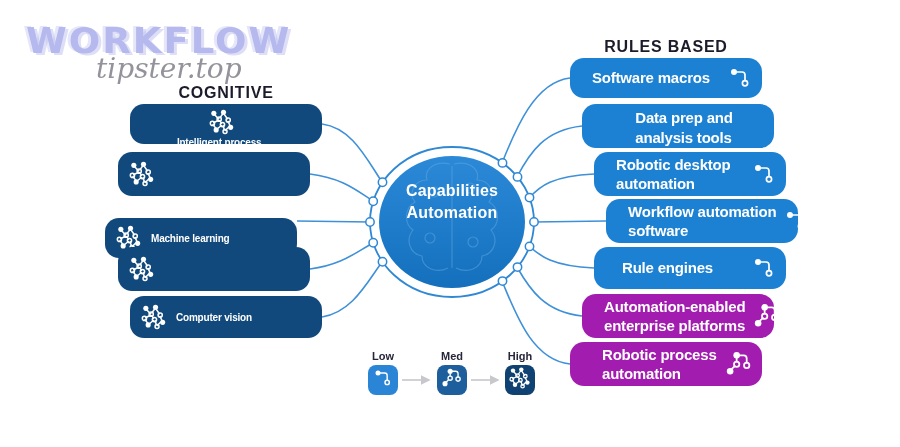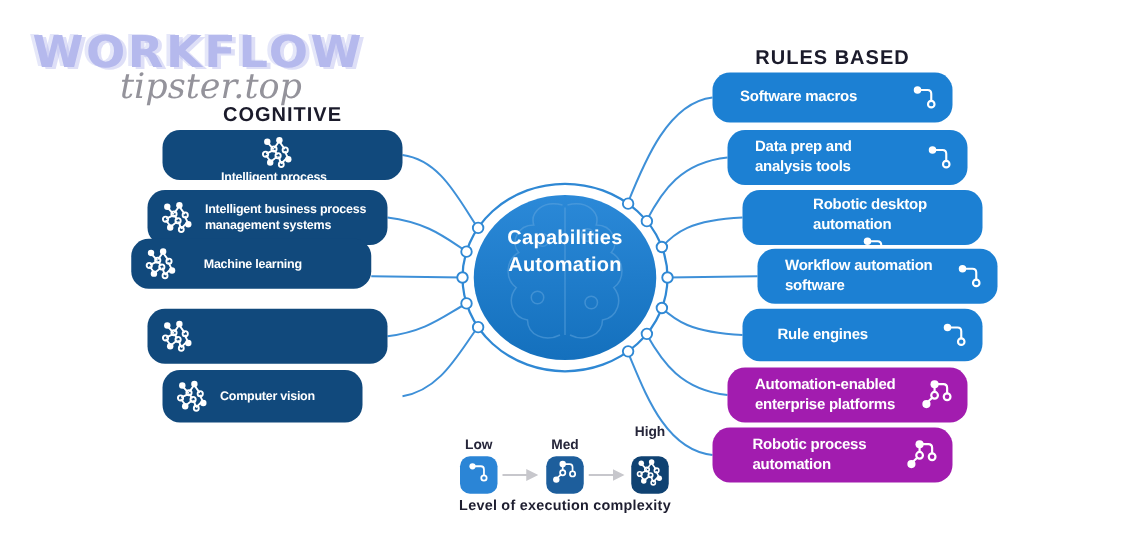--- a/index.html
+++ b/index.html
@@ -22,21 +22,21 @@
     border-radius:14px;color:#fff;font-weight:700;line-height:1.3;}
   .card.navy{background:#11497c;}
   .card.bright{background:#1c80d3;}
   .card.medium{background:#a21caf;}
   .card .ic{flex:0 0 auto;display:flex;align-items:center;justify-content:center;}
   .card.left-side{padding:4px 10px 4px 10px;}
   .card.left-side .ic{margin-right:8px;}
   .card.left-side .card-label{font-size:10px;letter-spacing:-.2px;}
   .card.right-side{padding:4px 10px 4px 22px;justify-content:space-between;}
   .card.right-side .ic{margin-left:8px;}
-  .card.right-side .card-label{font-size:12px;letter-spacing:-.2px;}
+  .card.right-side .card-label{font-size:15px;letter-spacing:-.2px;}
   .card-label{white-space:pre-line;flex:0 0 auto;}
   
   .hub-label{position:absolute;left:377px;top:180px;width:150px;z-index:3;text-align:center;
     color:#fff;font-size:16px;font-weight:800;line-height:1.38;letter-spacing:.2px;}
   
   .lv{position:absolute;z-index:2;width:30px;height:30px;border-radius:8px;display:flex;
     align-items:center;justify-content:center;}
   .lv-label{position:absolute;z-index:2;width:44px;text-align:center;font-size:11px;
     font-weight:700;color:#26263a;}
   .legend-caption{position:absolute;left:352px;top:399px;width:200px;z-index:2;
@@ -169,65 +169,63 @@
       </span>
     <span class="card-label">Intelligent process
 automation platforms</span>
   </div>
   <div class="card navy left-side" style="left:118px;top:152px;width:192px;height:44px;">
     <span class="ic">
         <svg width="28" height="28" viewBox="0 0 24 24">
           <use href="#icon-high"></use>
         </svg>
       </span>
-    <span class="card-label">Intelligent business process
-management systems</span>
-  </div>
-  <div class="card navy left-side" style="left:105px;top:191px;width:192px;height:40px;gap:12px;">
+  </div>
+  <div class="card navy left-side" style="left:105px;top:218px;width:192px;height:40px;">
     <span class="ic">
         <svg width="28" height="28" viewBox="0 0 24 24">
           <use href="#icon-high"></use>
         </svg>
       </span>
     <span class="card-label">Machine learning</span>
   </div>
   <div class="card navy left-side" style="left:118px;top:247px;width:192px;height:44px;">
     <span class="ic">
         <svg width="28" height="28" viewBox="0 0 24 24">
           <use href="#icon-high"></use>
         </svg>
       </span>
   </div>
-  <div class="card navy left-side" style="left:130px;top:296px;width:160px;height:42px;">
+  <div class="card navy left-side" style="left:130px;top:296px;width:192px;height:42px;">
     <span class="ic">
         <svg width="28" height="28" viewBox="0 0 24 24">
           <use href="#icon-high"></use>
         </svg>
       </span>
     <span class="card-label">Computer vision</span>
   </div>
 
   <div class="card bright right-side" style="left:570px;top:58px;width:192px;height:40px;">
     <span class="card-label">Software macros</span>
     <span class="ic">
         <svg width="24" height="24" viewBox="0 0 24 24">
           <use href="#icon-low"></use>
         </svg>
       </span>
   </div>
-  <div class="card bright right-side" style="left:582px;top:104px;width:192px;height:44px;">
+  <div class="card bright right-side" style="left:582px;top:104px;width:192px;height:44px;flex-direction:column;">
     <span class="card-label">Data prep and
 analysis tools</span>
     <span class="ic">
         <svg width="24" height="24" viewBox="0 0 24 24">
           <use href="#icon-low"></use>
         </svg>
       </span>
   </div>
-  <div class="card bright right-side" style="left:594px;top:152px;width:192px;height:44px;flex-direction:column;">
+  <div class="card bright right-side" style="left:594px;top:152px;width:192px;height:44px;">
     <span class="card-label">Robotic desktop
 automation</span>
     <span class="ic">
         <svg width="24" height="24" viewBox="0 0 24 24">
           <use href="#icon-low"></use>
         </svg>
       </span>
   </div>
   <div class="card bright right-side" style="left:606px;top:199px;width:192px;height:44px;">
     <span class="card-label">Workflow automation
@@ -260,33 +258,32 @@
 automation</span>
     <span class="ic">
         <svg width="28" height="28" viewBox="0 0 24 24">
           <use href="#icon-med"></use>
         </svg>
       </span>
   </div>
 
   <div class="lv-label" style="left:361px;top:350px;">Low</div>
   <div class="lv-label" style="left:430px;top:350px;">Med</div>
-  <div class="lv-label" style="left:498px;top:340px;">High</div>
+  <div class="lv-label" style="left:498px;top:350px;">High</div>
 
   <div class="lv" style="left:368px;top:365px;background:#2b85d6;">
     <span><svg width="20" height="20" viewBox="0 0 24 24">
           <use href="#icon-low"></use>
         </svg></span>
   </div>
   <div class="lv" style="left:437px;top:365px;background:#1d5e9c;">
     <span><svg width="22" height="22" viewBox="0 0 24 24">
           <use href="#icon-med"></use>
         </svg></span>
   </div>
   <div class="lv" style="left:505px;top:365px;background:#0f4272;">
     <span><svg width="24" height="24" viewBox="0 0 24 24">
           <use href="#icon-high"></use>
         </svg></span>
   </div>
 
-  <div class="legend-caption">Level of execution complexity</div>
 
 </div>
 
 </body></html>

